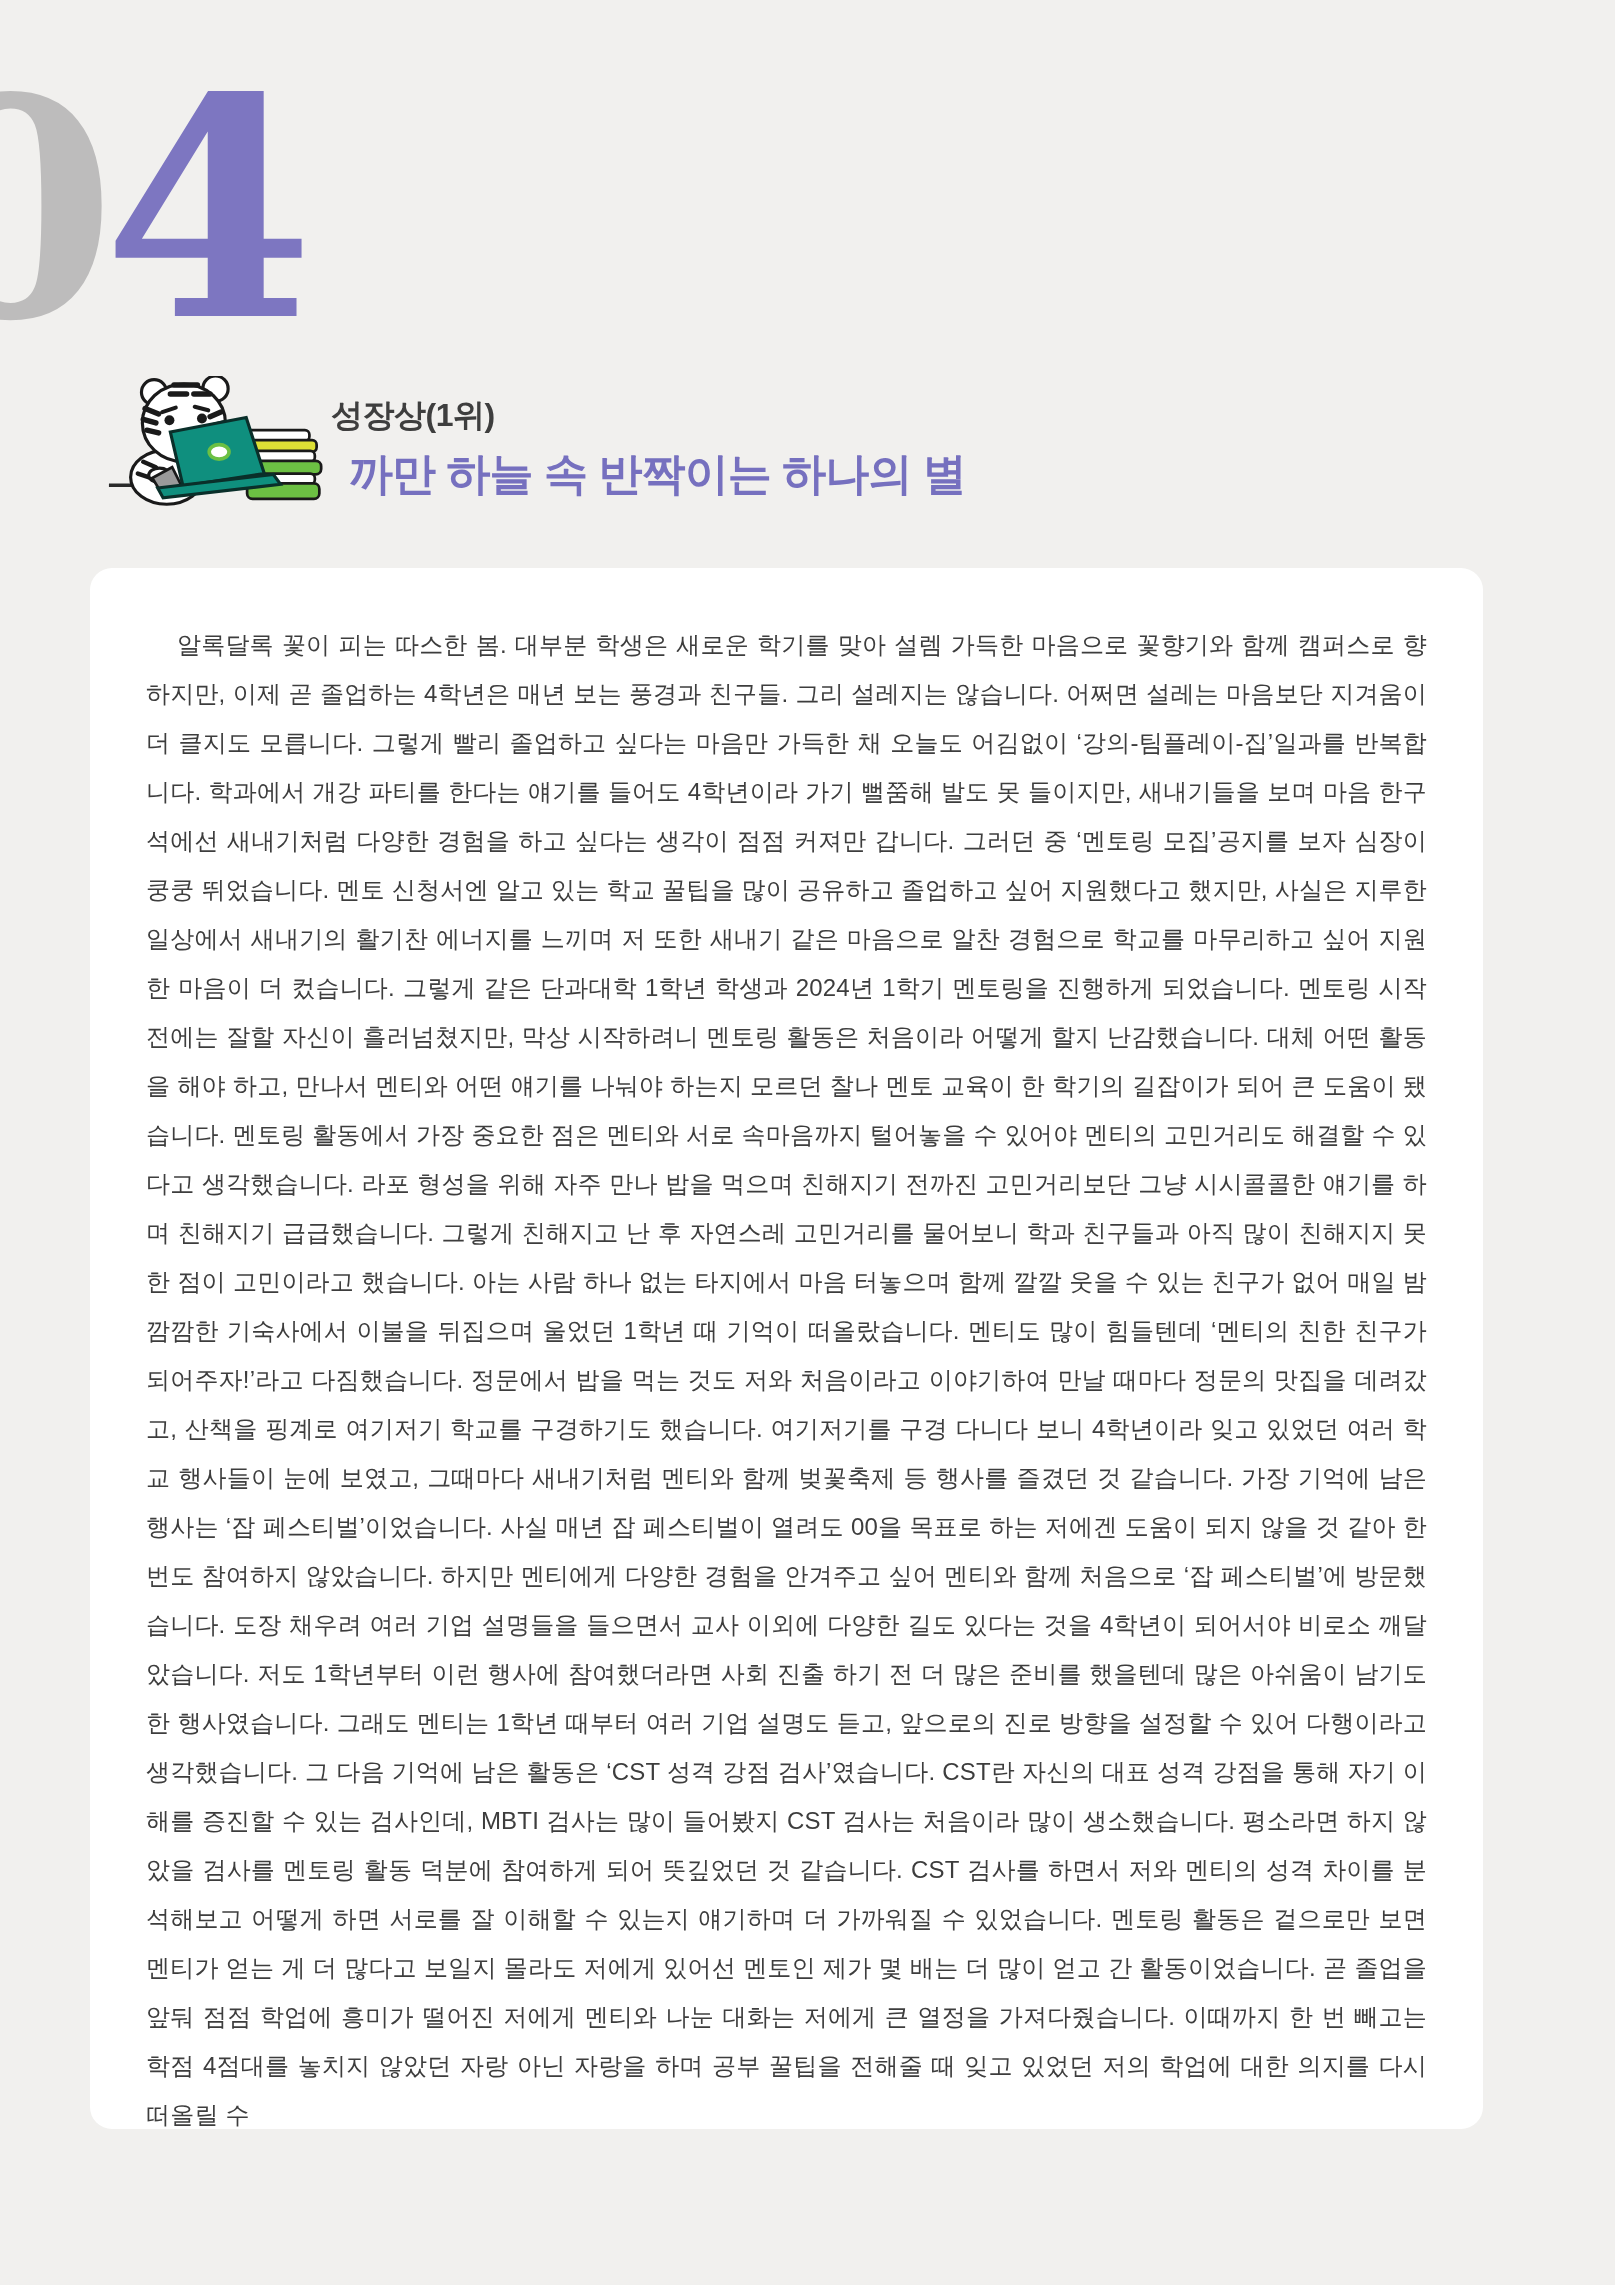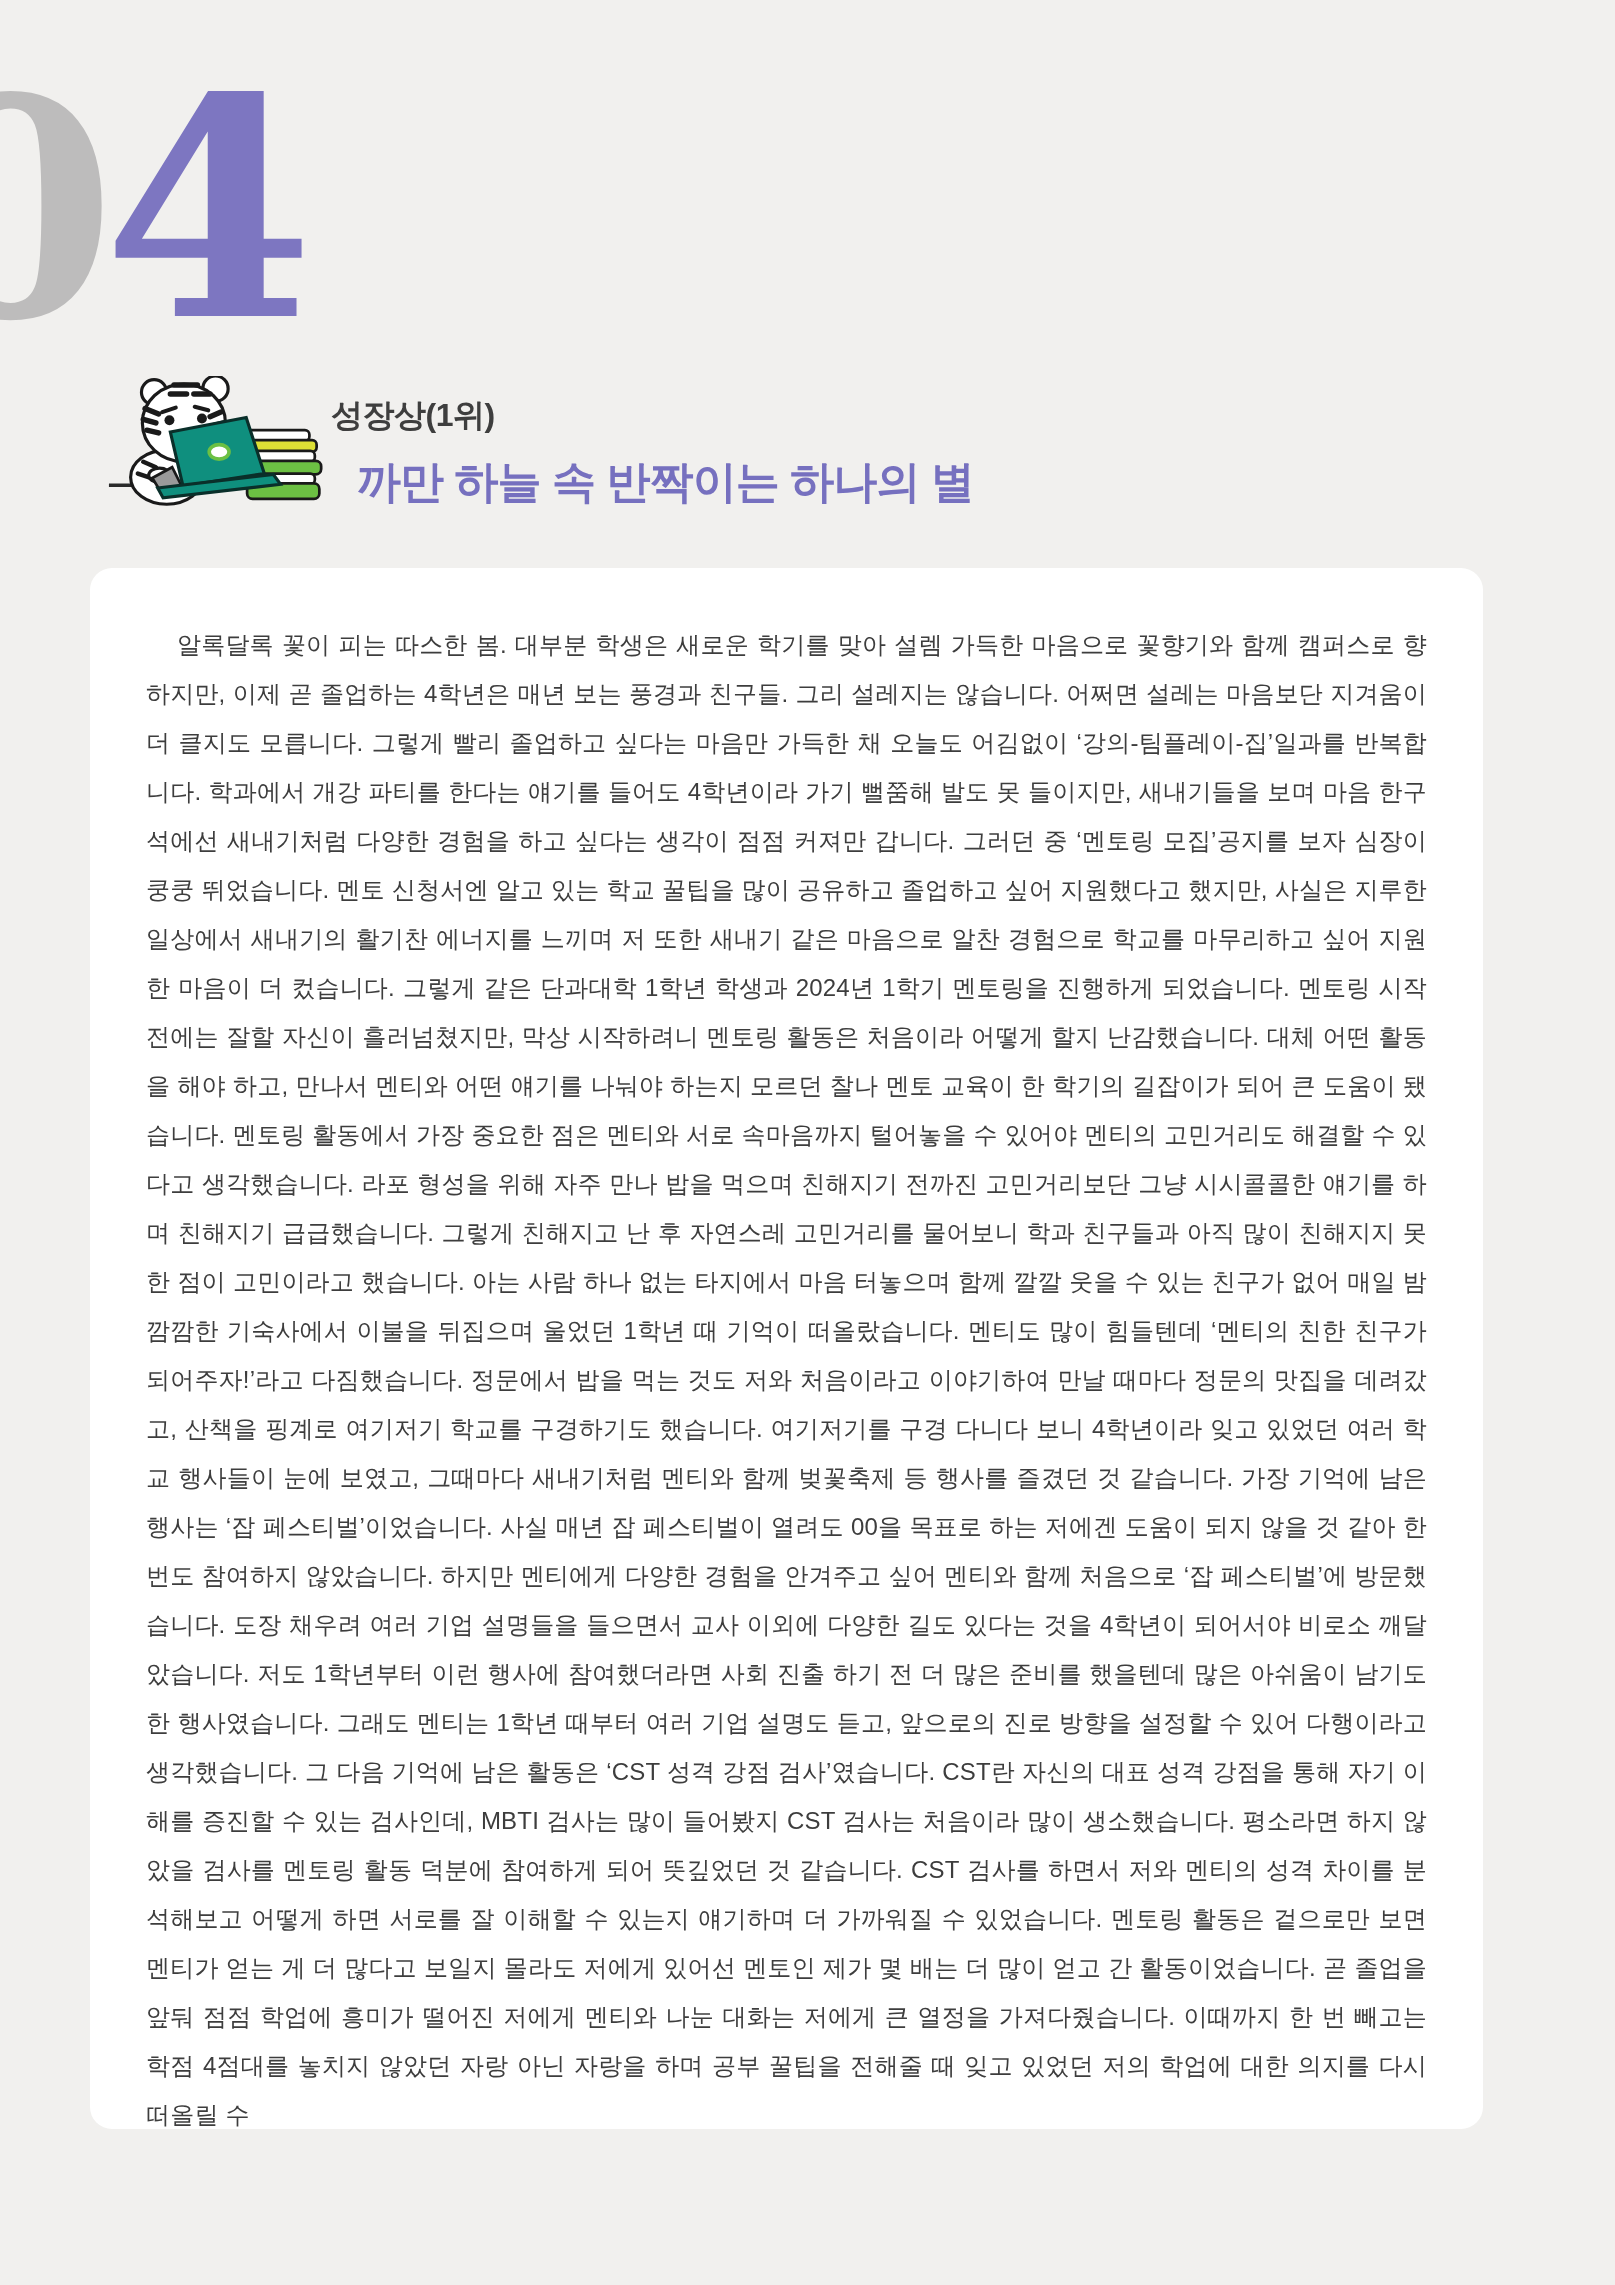--- a/index.html
+++ b/index.html
@@ -28,21 +28,21 @@
     letter-spacing:-0.9px;
   }
 
   .mascot{position:absolute;left:107px;top:376px;width:217px;height:149px;}
 
   .award-subtitle{
     position:absolute;left:331px;top:394px;
     font-size:32px;font-weight:700;color:#3e3e3e;letter-spacing:-0.5px;
   }
   .award-title{
-    position:absolute;left:349px;top:445px;margin:8px;
+    position:absolute;left:349px;top:445px;margin:0;
     font-size:44px;font-weight:800;color:#7670bf;letter-spacing:-0.9px;
   }
 
   .essay-card{
     position:absolute;left:90px;top:568px;
     width:1393px;height:1561px;
     background:#ffffff;border-radius:22px;
     box-sizing:border-box;
     padding:52px 56px 36px 56px;
     overflow:hidden;

